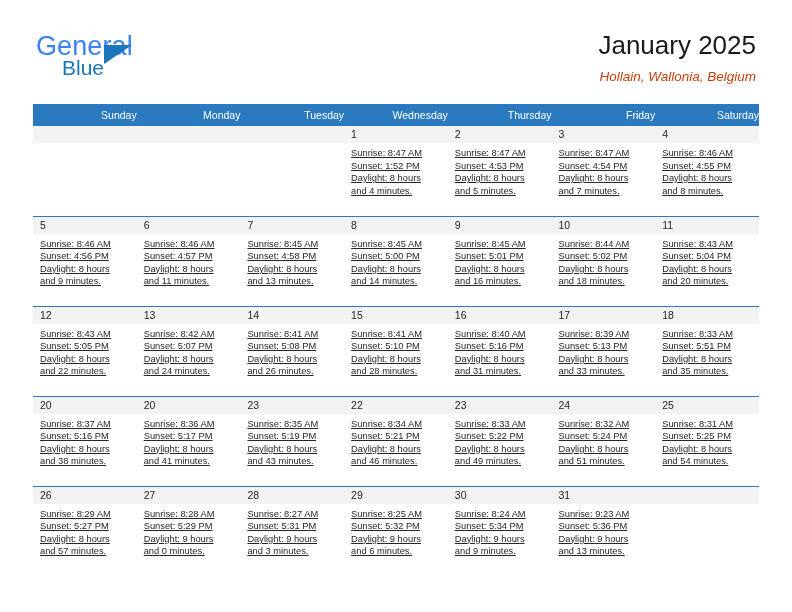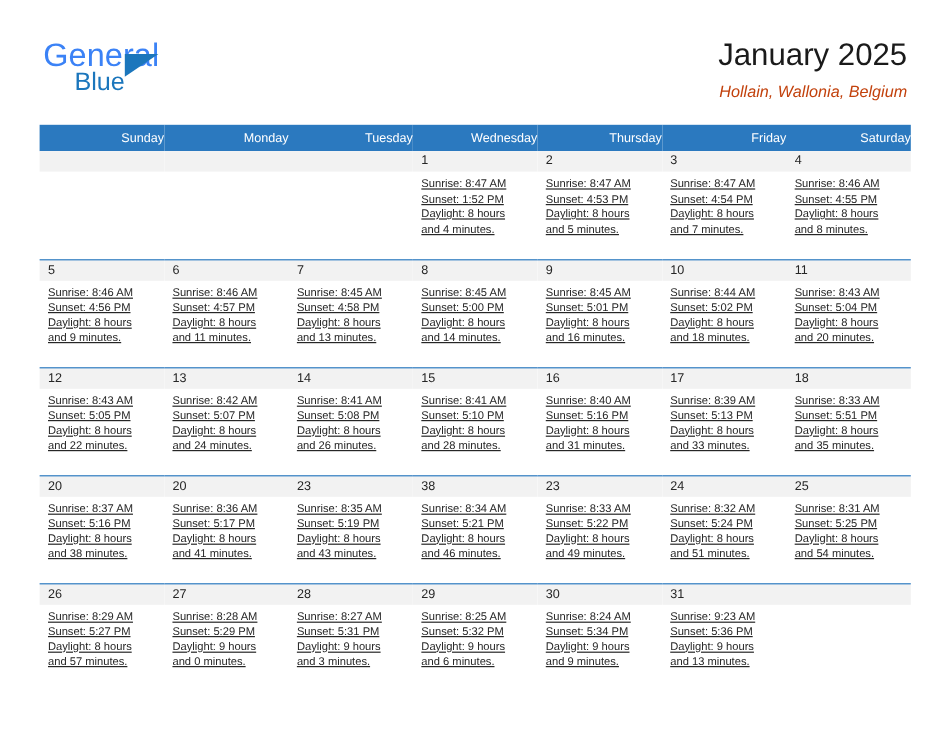--- a/index.html
+++ b/index.html
@@ -375,21 +375,21 @@
           <td>
             <div class="daynum-band">23</div>
             <div class="cellbody">
               <div>Sunrise: 8:35 AM</div>
               <div>Sunset: 5:19 PM</div>
               <div>Daylight: 8 hours</div>
               <div>and 43 minutes.</div>
             </div>
           </td>
           <td>
-            <div class="daynum-band">38</div>
+            <div class="daynum-band">22</div>
             <div class="cellbody">
               <div>Sunrise: 8:34 AM</div>
               <div>Sunset: 5:21 PM</div>
               <div>Daylight: 8 hours</div>
               <div>and 46 minutes.</div>
             </div>
           </td>
           <td>
             <div class="daynum-band">23</div>
             <div class="cellbody">

